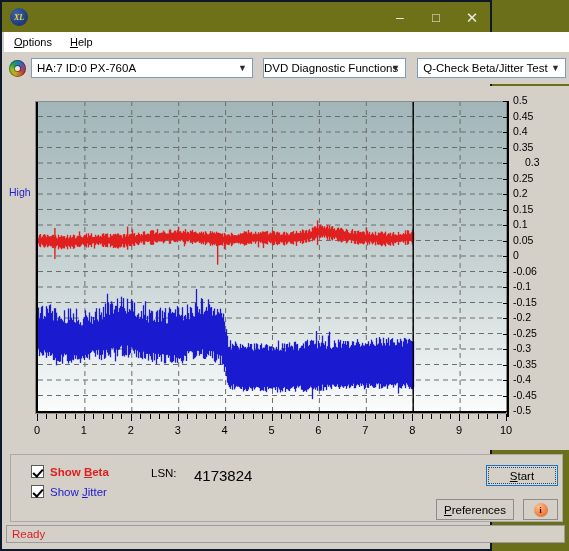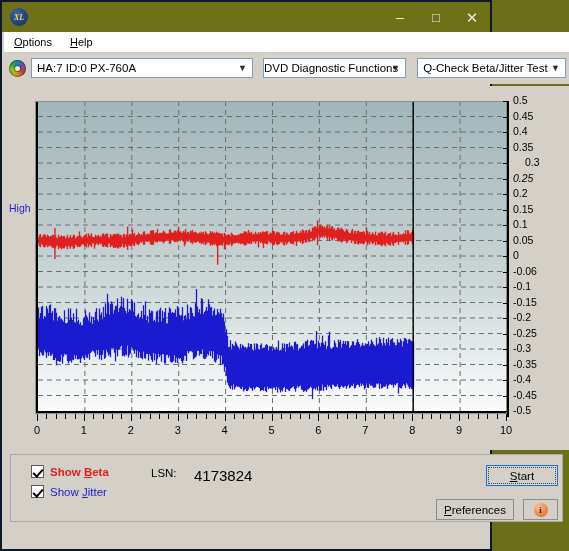--- a/index.html
+++ b/index.html
@@ -87,21 +87,21 @@
   #combo-test{width:149px;margin-left:11px;}
   #combo-test .lbl{width:100%;text-align:center;padding-left:0;padding-right:12px;}
   
   .chartwrap{
     position:absolute;left:2px;top:84px;width:565px;height:364px;
     background:#d4d0c8;
   }
   .axis-label{
     position:absolute;font-size:10.5px;color:#2222cc;font-weight:normal;
   }
-  #label-high{left:5px;top:116px;}
+  #label-high{left:5px;top:100px;}
   #label-low{left:7px;top:398px;}
   .plot{
     position:absolute;left:31px;top:15px;width:472px;height:313px;
     background:linear-gradient(to bottom,#a2b6ba 0%,#b6c5c7 30%,#ccd6d6 58%,#e6ecec 82%,#fbfcfc 100%);
     border-left:3px solid #000;
     border-bottom:3px solid #000;
     box-sizing:border-box;
     overflow:hidden;
   }
   .plot-outline{
@@ -1019,21 +1019,21 @@
         <div class="yticklab" style="left: 509px; top: 8px;">0.5</div>
         <div class="ytick" style="left: 499px; top: 30.5px;"></div>
         <div class="yticklab" style="left: 509px; top: 23.5px;">0.45</div>
         <div class="ytick" style="left: 499px; top: 46px;"></div>
         <div class="yticklab" style="left: 509px; top: 39px;">0.4</div>
         <div class="ytick" style="left: 499px; top: 61.5px;"></div>
         <div class="yticklab" style="left: 509px; top: 54.5px;">0.35</div>
         <div class="ytick" style="left: 499px; top: 77px;"></div>
         <div class="yticklab" style="left: 509px; top: 70px; margin-left: 12px;">0.3</div>
         <div class="ytick" style="left: 499px; top: 92.5px;"></div>
-        <div class="yticklab" style="left: 509px; top: 85.5px; font-style: italic;">0.25</div>
+        <div class="yticklab" style="left: 509px; top: 85.5px;">0.25</div>
         <div class="ytick" style="left: 499px; top: 108px;"></div>
         <div class="yticklab" style="left: 509px; top: 101px;">0.2</div>
         <div class="ytick" style="left: 499px; top: 123.5px;"></div>
         <div class="yticklab" style="left: 509px; top: 116.5px;">0.15</div>
         <div class="ytick" style="left: 499px; top: 139px;"></div>
         <div class="yticklab" style="left: 509px; top: 132px;">0.1</div>
         <div class="ytick" style="left: 499px; top: 154.5px;"></div>
         <div class="yticklab" style="left: 509px; top: 147.5px;">0.05</div>
         <div class="ytick" style="left: 499px; top: 170px;"></div>
         <div class="yticklab" style="left: 509px; top: 163px;">0</div>
@@ -1141,14 +1141,17 @@
     <div id="lsn-label">LSN:</div>
     <div id="lsn-value">4173824</div>
 
     <div class="btn" id="btn-start"><u>S</u>tart</div>
     <div class="btn" id="btn-prefs"><u>P</u>references</div>
     <div class="btn" id="btn-info">
       <div class="info-glyph">i</div>
     </div>
   </div>
 
+  <div class="statusbar">
+    <span>Ready</span>
+  </div>
 
 </div>
 
 </body></html>

